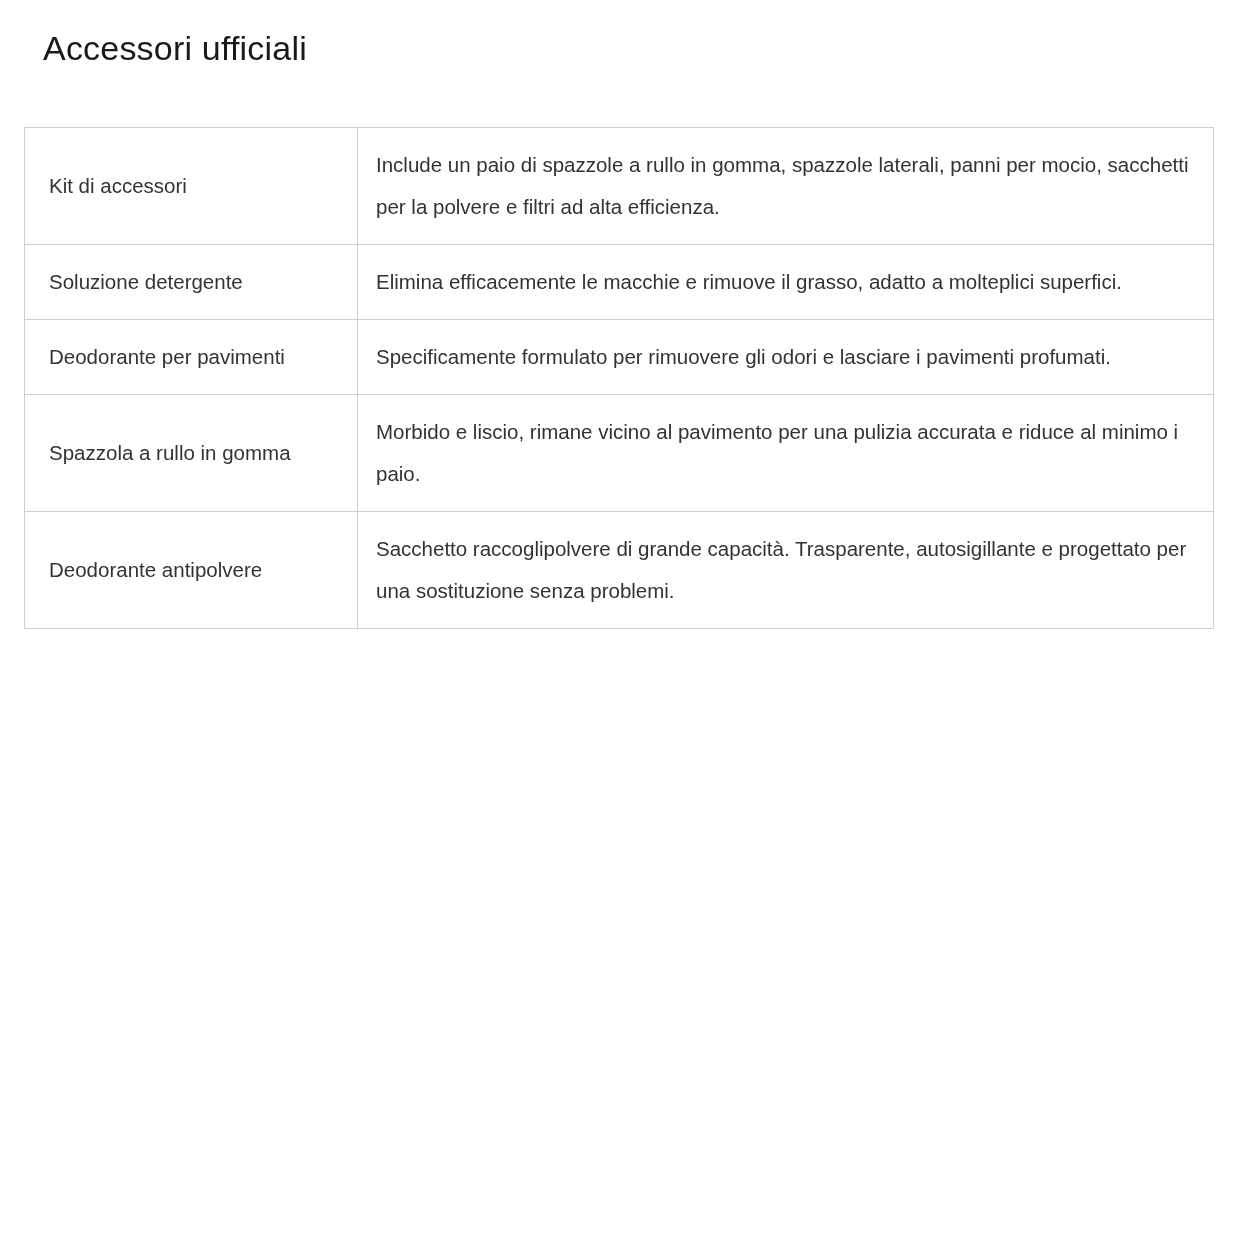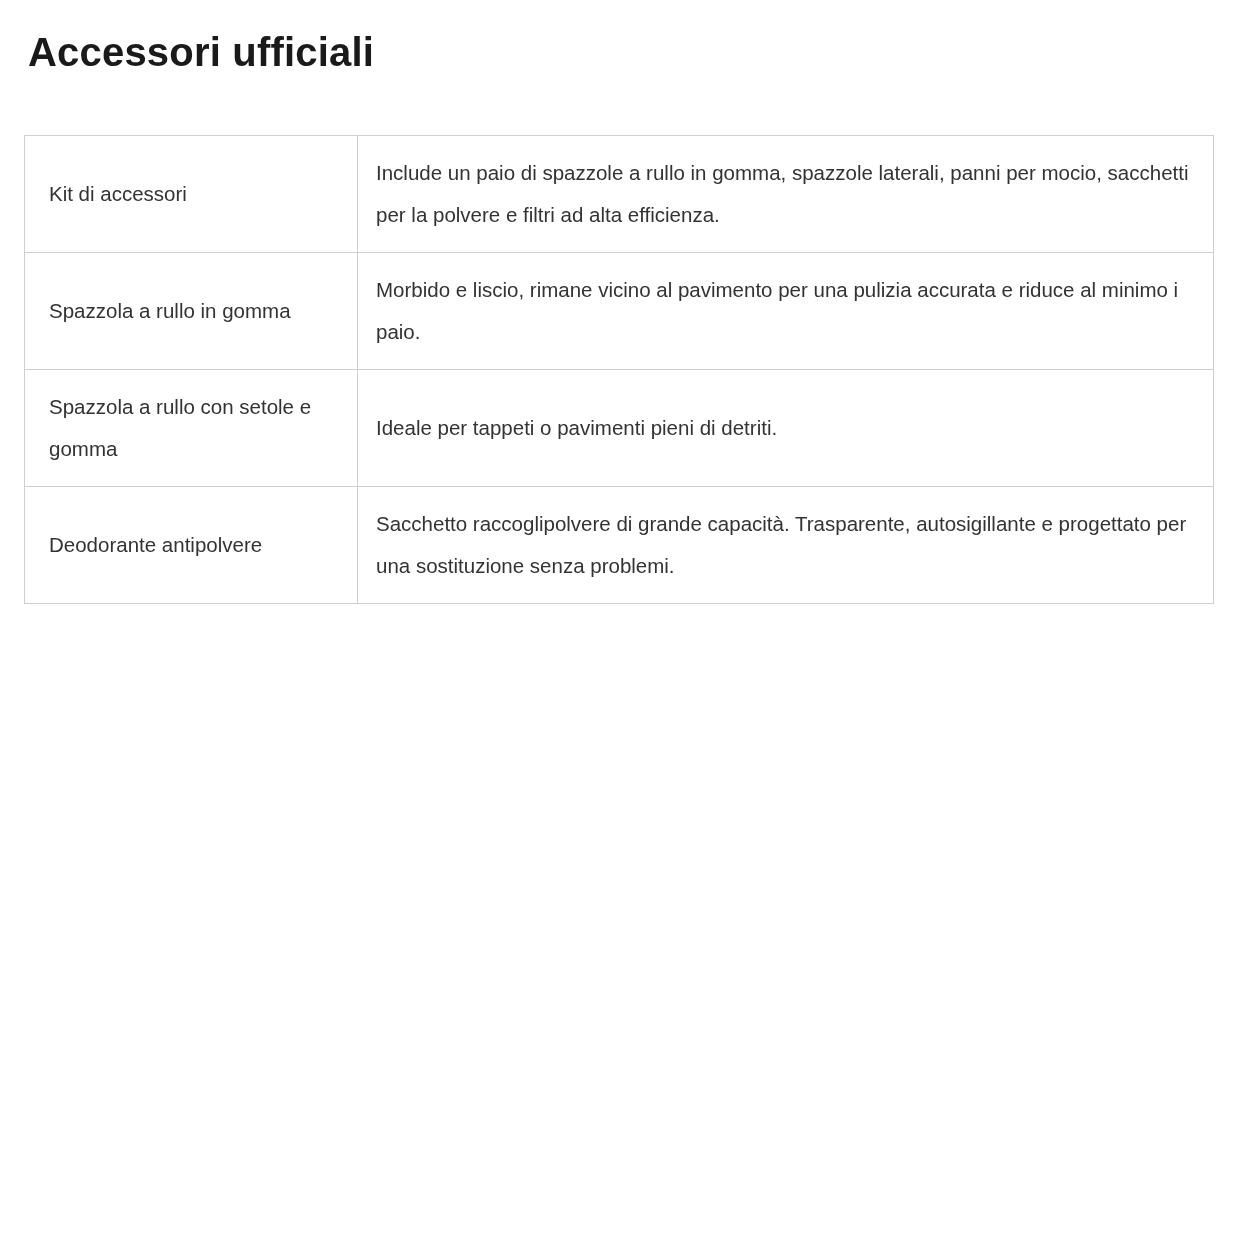--- a/index.html
+++ b/index.html
@@ -14,25 +14,25 @@
     color: #262626;
     -webkit-font-smoothing: antialiased;
   }
   .page {
     box-sizing: border-box;
     width: 1239px;
     min-height: 1249px;
     padding: 18px 24px 0 24px;
   }
   .page-title {
-    font-size: 40px;
-    font-weight: bold;
+    font-size: 34px;
+    font-weight: normal;
     color: #1a1a1a;
     letter-spacing: 0.2px;
-    margin: 8px 0 0 4px;
+    margin: 8px 0 0 19px;
     line-height: 1.3;
   }
   .accessories-table {
     margin-top: 57px;
     width: 1190px;
     border-collapse: collapse;
     table-layout: fixed;
   }
   .accessories-table td {
     border: 1px solid #cfcfcf;
@@ -67,39 +67,47 @@
 
       <tr>
         <td class="col-name">
           <span class="cell-text">Kit di accessori</span>
         </td>
         <td class="col-desc">
           <span class="cell-text">Include un paio di spazzole a rullo in gomma, spazzole laterali, panni per mocio, sacchetti per la polvere e filtri ad alta efficienza.</span>
         </td>
       </tr>
 
+      <tr>
+        <td class="col-name">
+          <span class="cell-text">Soluzione detergente</span>
+        </td>
+        <td class="col-desc">
+          <span class="cell-text">Elimina efficacemente le macchie e rimuove il grasso, adatto a molteplici superfici.</span>
+        </td>
+      </tr>
 
+      <tr>
+        <td class="col-name">
+          <span class="cell-text">Deodorante per pavimenti</span>
+        </td>
+        <td class="col-desc">
+          <span class="cell-text">Specificamente formulato per rimuovere gli odori e lasciare i pavimenti profumati.</span>
+        </td>
+      </tr>
 
       <tr>
         <td class="col-name">
           <span class="cell-text">Spazzola a rullo in gomma</span>
         </td>
         <td class="col-desc">
           <span class="cell-text">Morbido e liscio, rimane vicino al pavimento per una pulizia accurata e riduce al minimo i paio.</span>
         </td>
       </tr>
 
-      <tr>
-        <td class="col-name">
-          <span class="cell-text">Spazzola a rullo con setole e gomma</span>
-        </td>
-        <td class="col-desc">
-          <span class="cell-text">Ideale per tappeti o pavimenti pieni di detriti.</span>
-        </td>
-      </tr>
 
 
       <tr>
         <td class="col-name">
           <span class="cell-text">Deodorante antipolvere</span>
         </td>
         <td class="col-desc">
           <span class="cell-text">Sacchetto raccoglipolvere di grande capacità. Trasparente, autosigillante e progettato per una sostituzione senza problemi.</span>
         </td>
       </tr>

